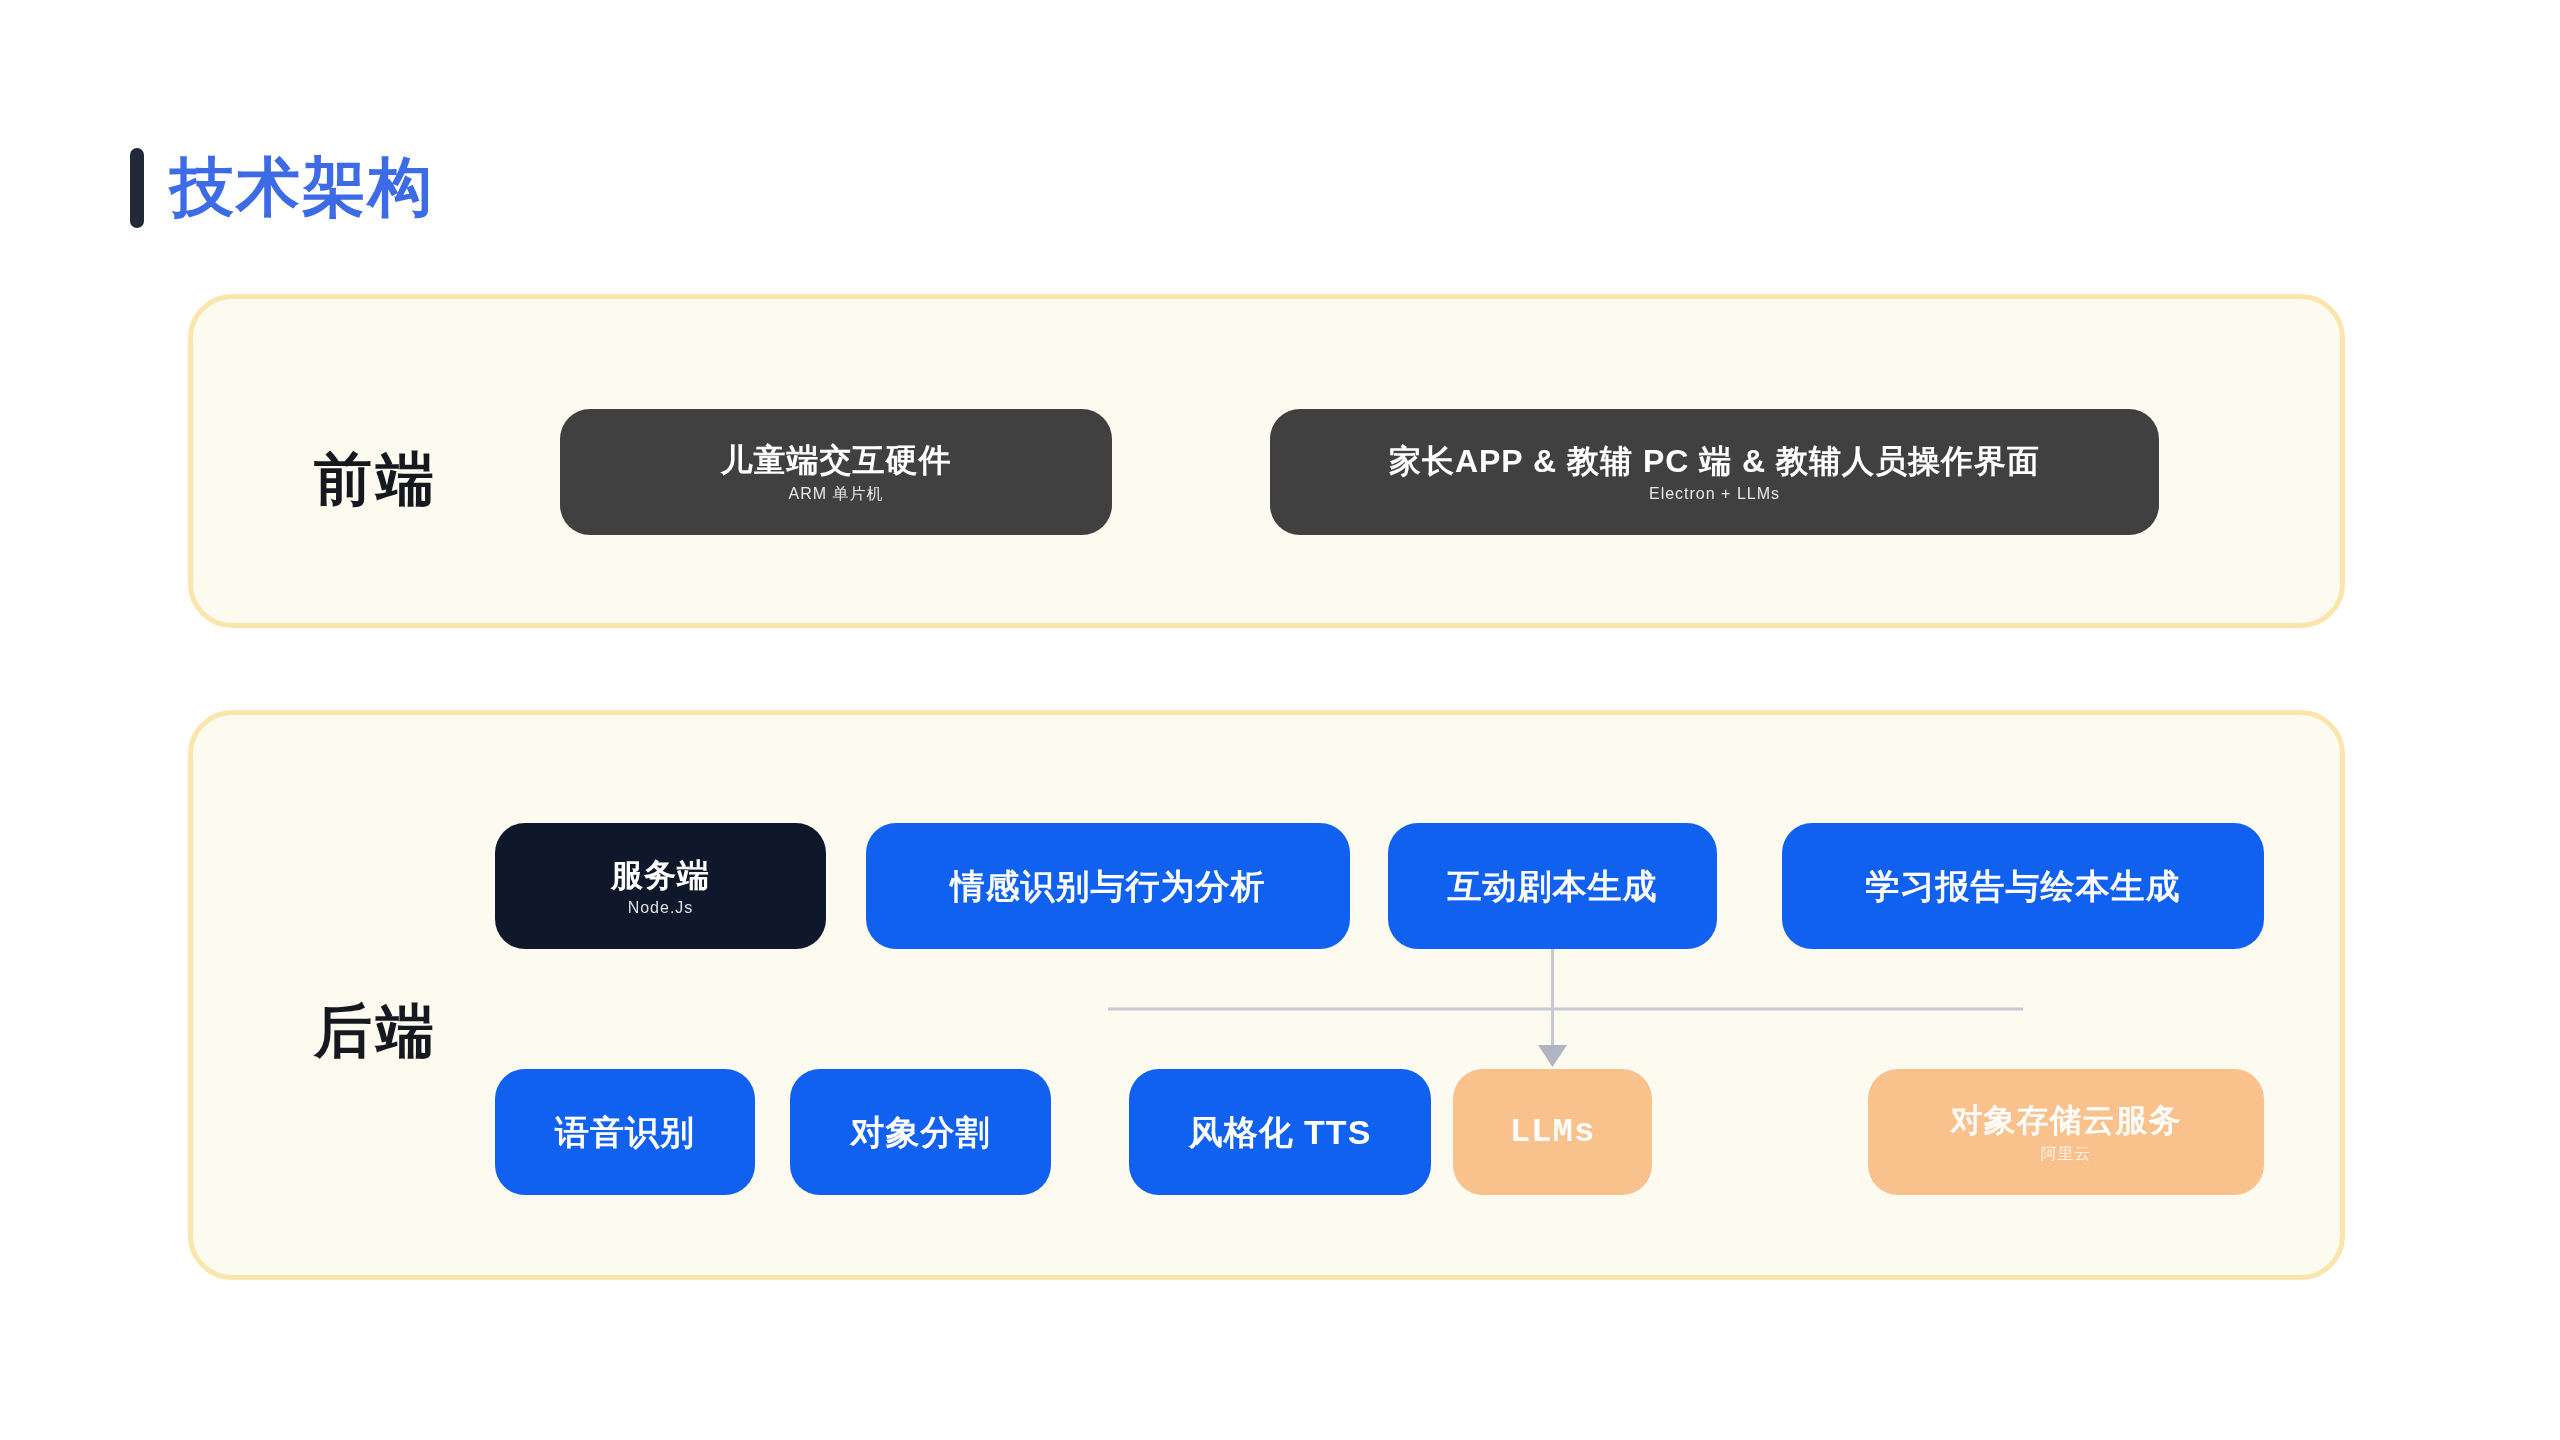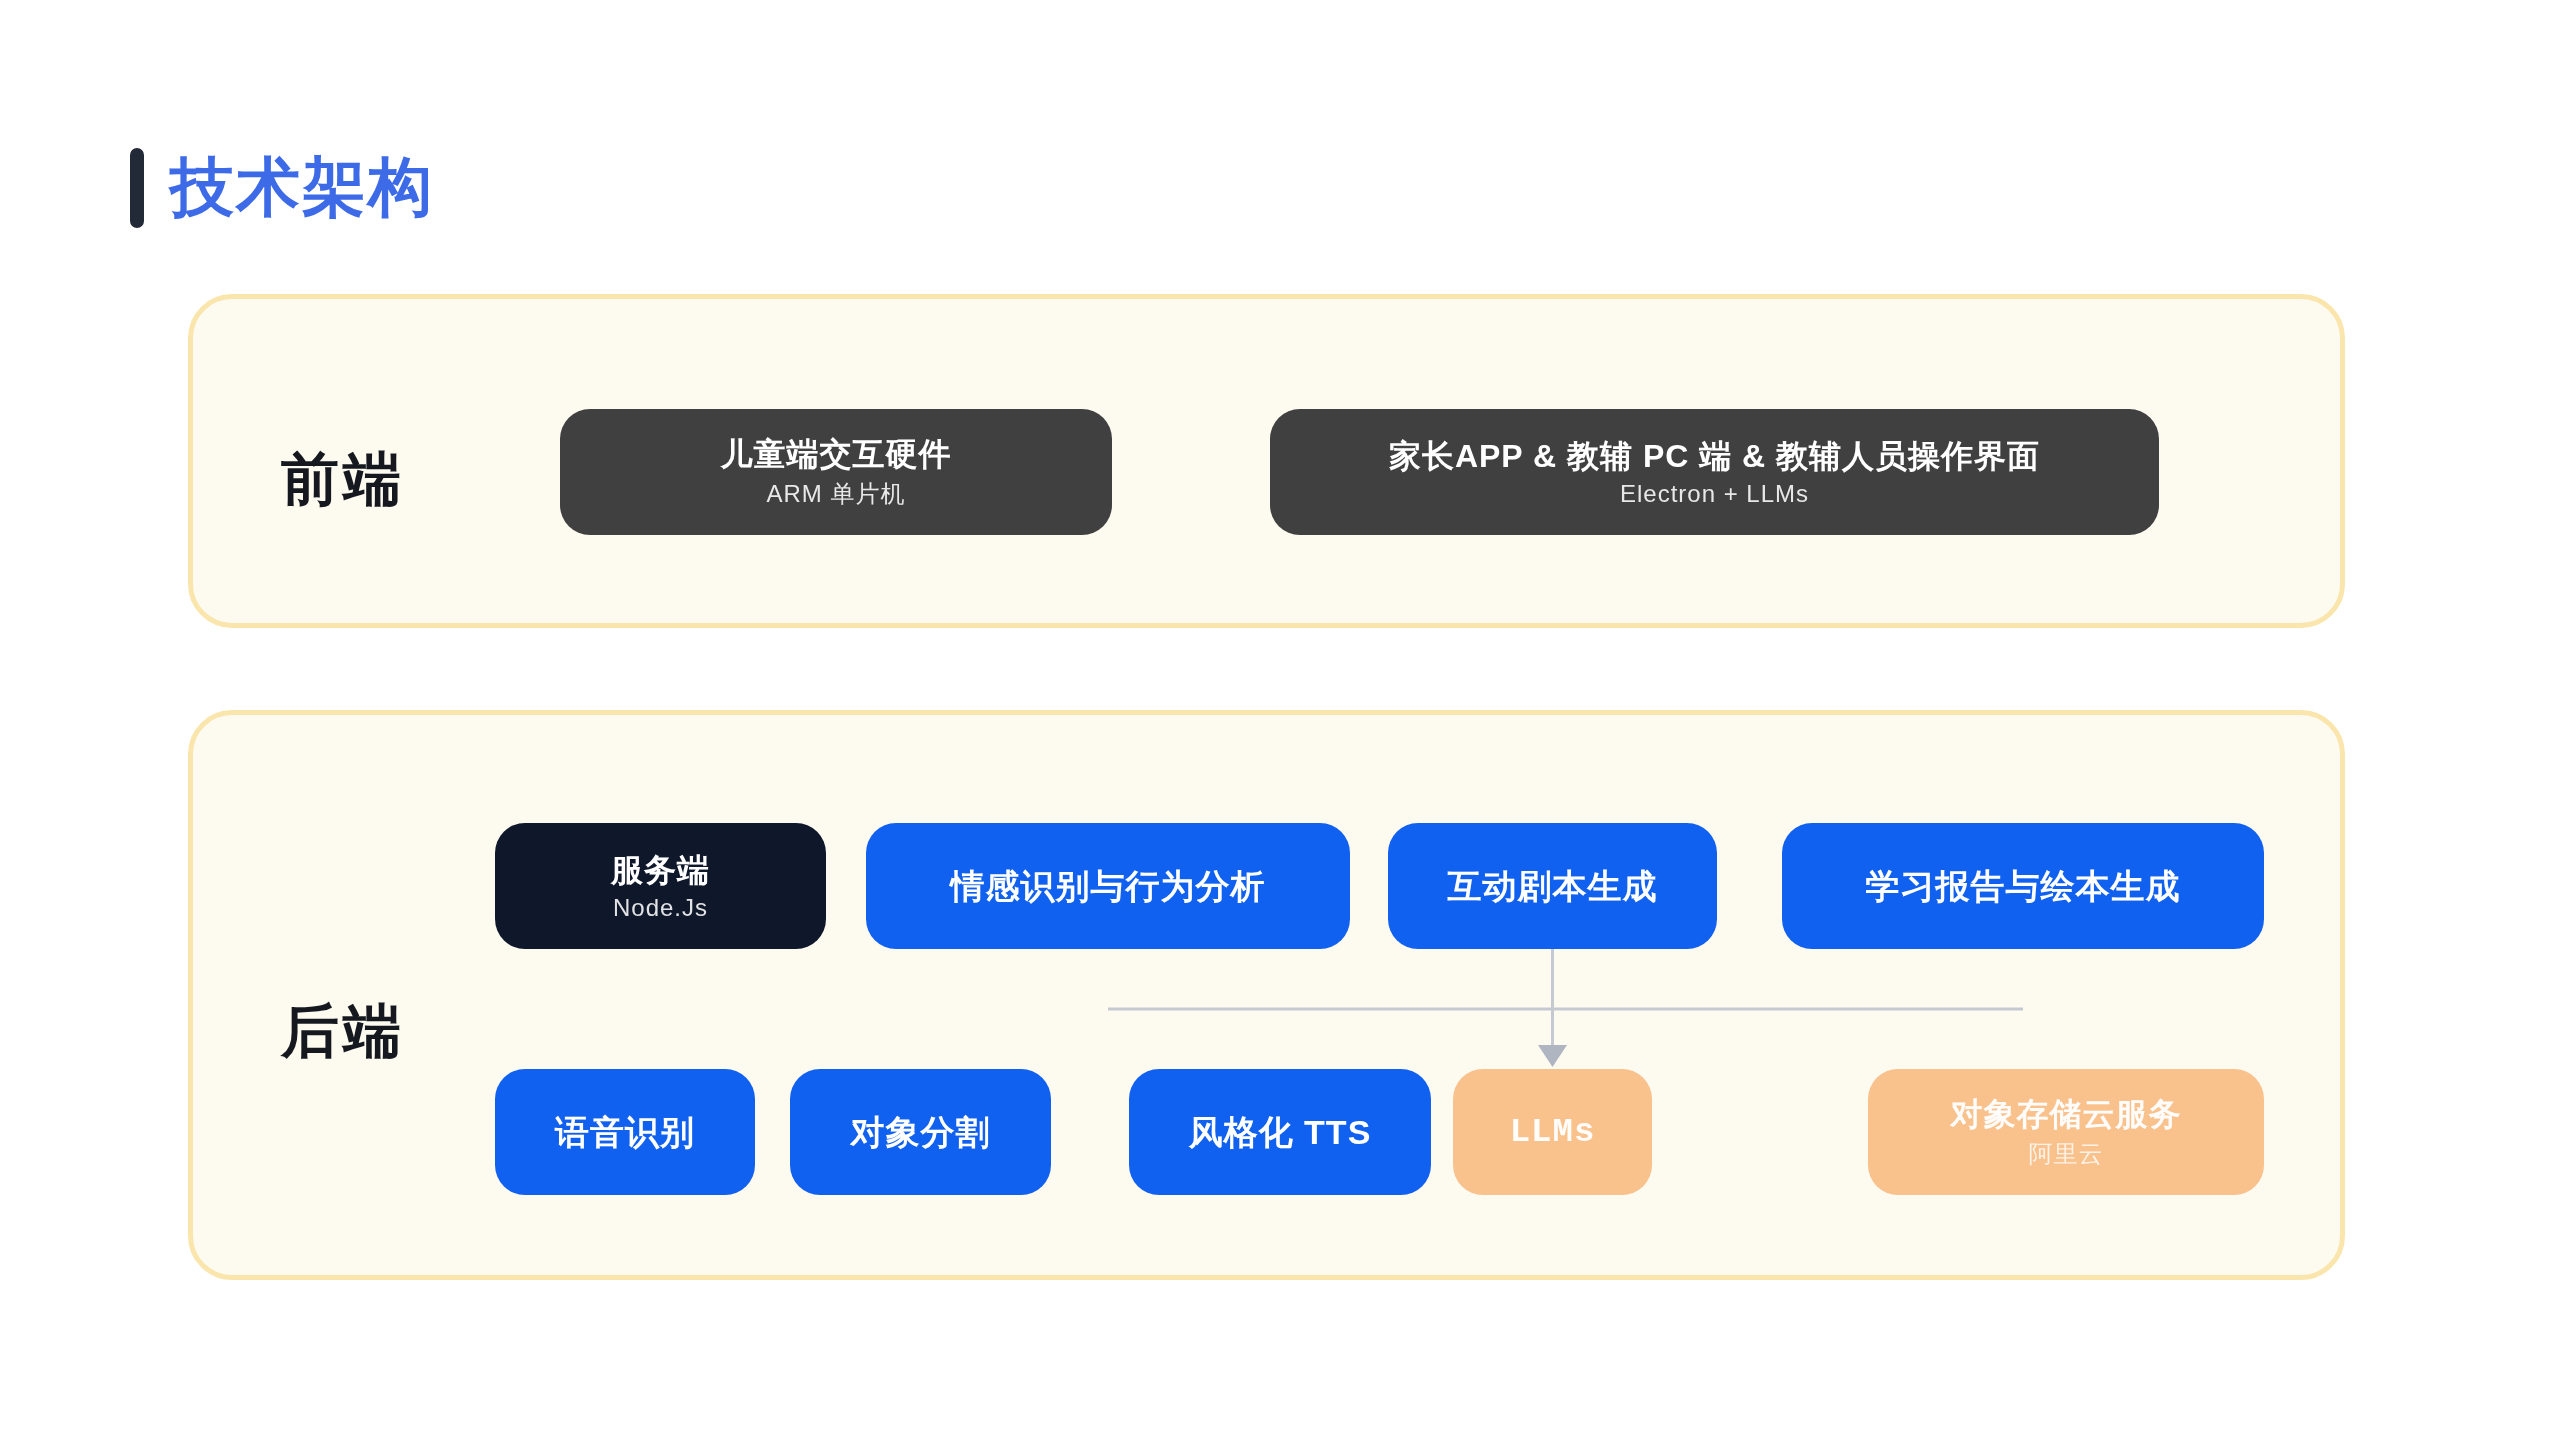--- a/index.html
+++ b/index.html
@@ -31,33 +31,33 @@
     border: 5px solid #FAE6AC;
     border-radius: 44px;
   }
   .panel-frontend { top: 294px; height: 334px; }
   .panel-backend  { top: 710px; height: 570px; }
 
   .panel-label {
     position: absolute; left: 88px; width: 190px;
     font-family: "Liberation Serif", "DejaVu Serif", serif;
     font-weight: 700; font-size: 58px; color: #15181E;
-    letter-spacing: 4px; 
+    letter-spacing: 4px; text-align: center;
   }
   .panel-frontend .panel-label { top: 142px; }
   .panel-backend  .panel-label { top: 278px; }
 
   
   .node {
     position: absolute; height: 126px; border-radius: 30px;
     display: flex; flex-direction: column; align-items: center; justify-content: center;
     text-align: center; color: #ffffff;
   }
   .node-title { font-size: 32px; font-weight: 700; letter-spacing: 1px; line-height: 1.25; }
-  .node-sub   { font-size: 24px; font-weight: 400; letter-spacing: 1px; margin-top: 4px;
+  .node-sub   { font-size: 16px; font-weight: 400; letter-spacing: 1px; margin-top: 4px;
                 color: rgba(255,255,255,0.88); }
   .single .node-title { font-size: 34px; }
 
   .c-periwinkle       { background: #404040; }
   .c-periwinkle-light { background: #0f172a; }
   .c-blue             { background: #1161F0; }
   .c-orange           { background: #F9C18C; }
   .c-orange .node-title { color: rgba(255,255,255,0.96); }
   .c-orange .node-sub   { color: rgba(255,255,255,0.78); }
 

